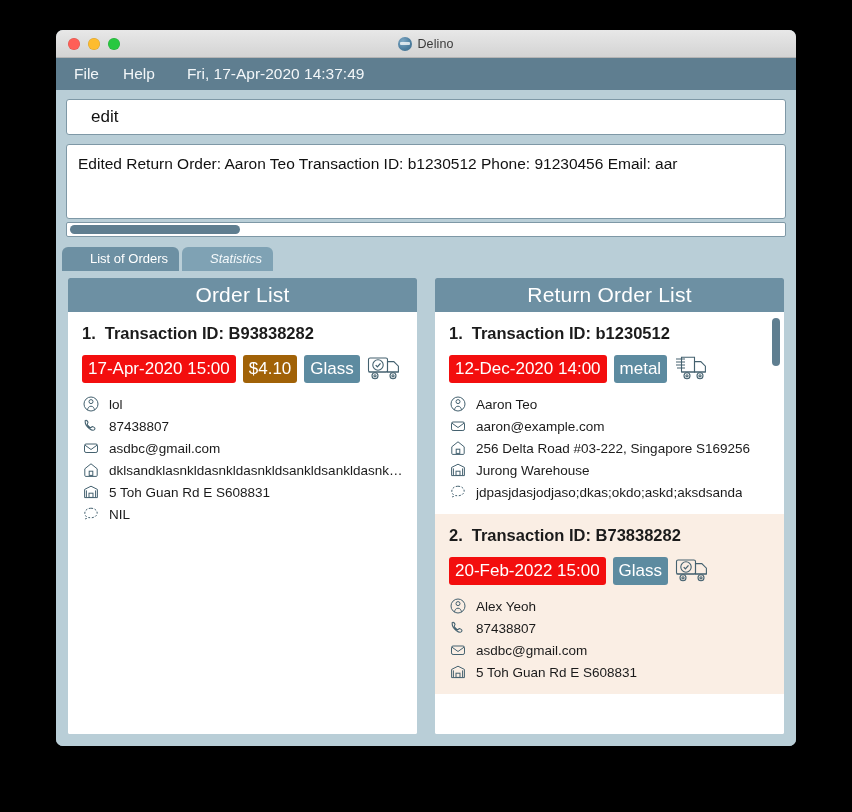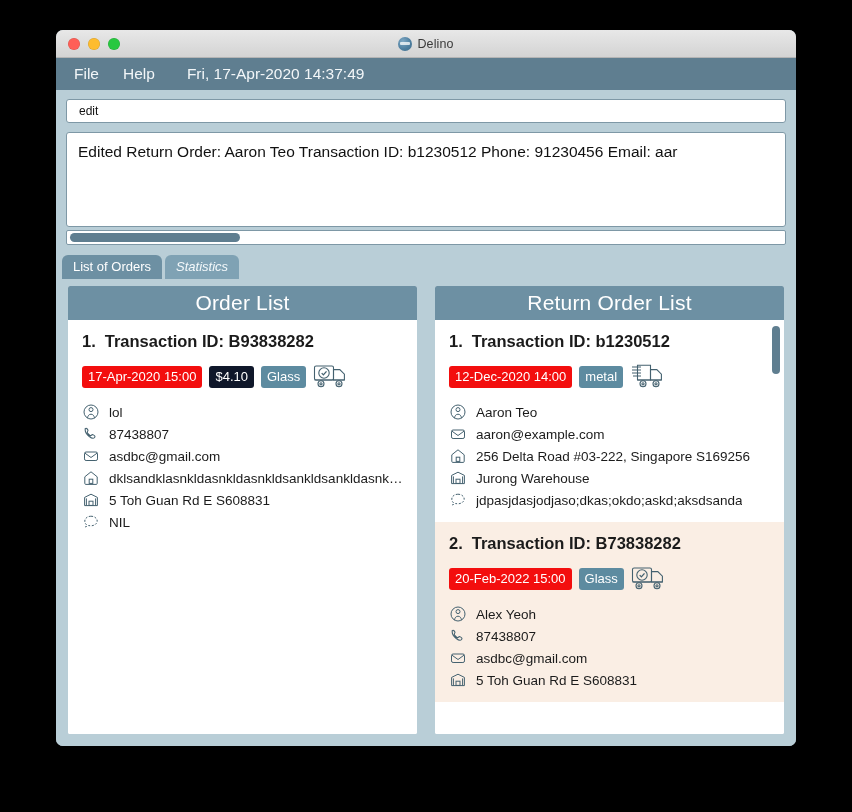--- a/index.html
+++ b/index.html
@@ -92,37 +92,37 @@
   }
 
   
   .cmd-area {
     flex: 0 0 auto;
     background: #b9ced7;
     padding: 9px 10px 0 10px;
   }
 
   .cmd-input {
-    height: 24px;
+    height: 36px;
     background: #ffffff;
     border: 1px solid #7e98a6;
     border-radius: 3px;
     display: flex;
     align-items: center;
-    padding: 0 12px;
-    font-size: 12px;
+    padding: 0 24px;
+    font-size: 17px;
     color: #111;
   }
 
   .result-wrap {
     margin-top: 9px;
     background: #ffffff;
     border: 1px solid #7e98a6;
     border-radius: 3px;
-    height: 95px;
+    height: 75px;
     overflow: hidden;
     position: relative;
   }
   .result-text {
     padding: 9px 11px 0 11px;
     font-size: 15.5px;
     color: #111;
     white-space: nowrap;
     overflow: hidden;
     line-height: 1.35;
@@ -151,21 +151,21 @@
     display: flex;
     align-items: flex-end;
     gap: 3px;
     height: 26px;
     flex: 0 0 auto;
   }
   .tab {
     background: #6d90a3;
     color: #ffffff;
     font-size: 13px;
-    padding: 5px 11px 6px 11px;
+    padding: 5px 11px 6px 28px;
     border-radius: 6px 6px 0 0;
     line-height: 1;
     cursor: default;
   }
   .tab.inactive {
     background: #7fa2b4;
     color: #f4f9fb;
     font-style: italic;
   }
 
@@ -241,29 +241,29 @@
   .card-index { font-weight: bold; }
 
   .badge-row {
     display: flex;
     align-items: center;
     gap: 7px;
     margin-bottom: 12px;
     min-height: 30px;
   }
   .badge {
-    font-size: 13px;
+    font-size: 17px;
     color: #ffffff;
     padding: 3px 6px;
     border-radius: 3px;
     line-height: 1.25;
     white-space: nowrap;
   }
   .badge.date  { background: #f30e0e; }
-  .badge.price { background: #0f172a; }
+  .badge.price { background: #a16207; }
   .badge.tag   { background: #5d8ba0; }
 
   .truck { flex: 0 0 auto; display: flex; align-items: center; }
 
   .detail-list { display: flex; flex-direction: column; gap: 6px; }
   .detail-row {
     display: flex;
     align-items: center;
     gap: 9px;
     font-size: 13.5px;

